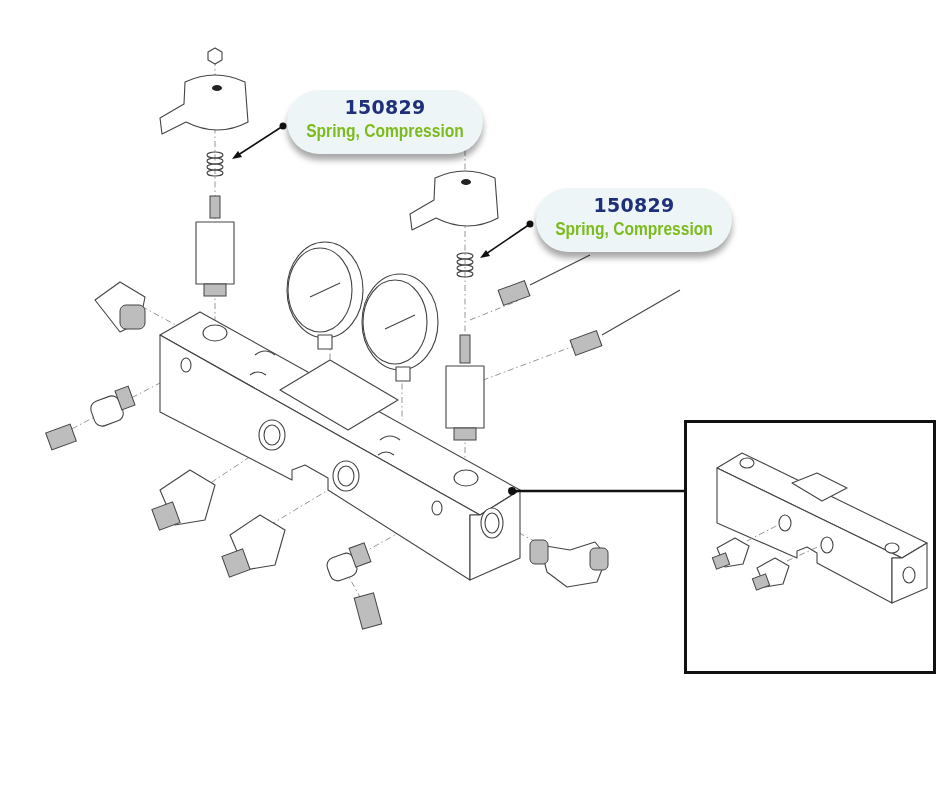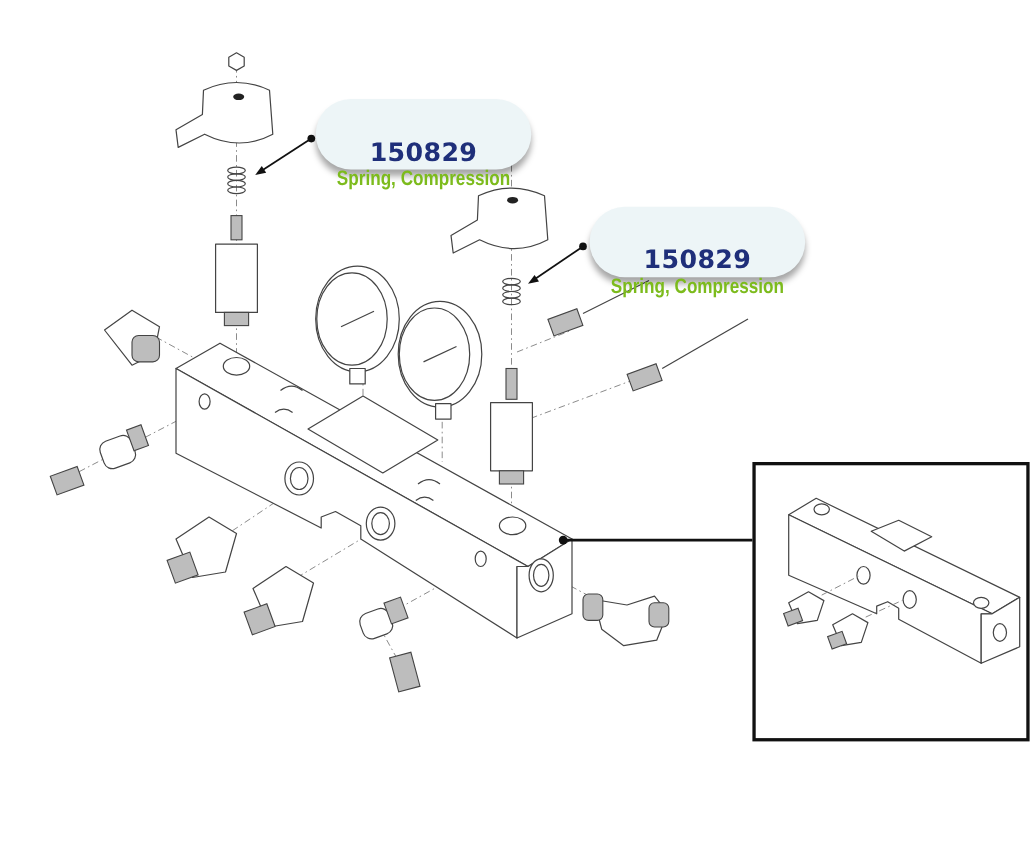--- a/index.html
+++ b/index.html
@@ -7,21 +7,21 @@
   #drawing { position:absolute; left:0; top:0; width:940px; height:788px; }
   .ln { fill:none; stroke:#444; stroke-width:1.1; stroke-linejoin:round; }
   .lnw { fill:#fff; stroke:#444; stroke-width:1.1; stroke-linejoin:round; }
   .thr { fill:#bdbdbd; stroke:#444; stroke-width:1; }
   .dash { fill:none; stroke:#8a8a8a; stroke-width:0.9; stroke-dasharray:6 3 1.5 3; }
   .callout {
     position:absolute; background:#edf5f7; border-radius:34px;
     box-shadow: 0 6px 6px rgba(0,0,0,0.35);
     text-align:center; width:196px; height:64px;
   }
-  .callout .pn { color:#1f2f7a; font-family:"DejaVu Sans", sans-serif; font-weight:bold; font-size:23px; letter-spacing:0.3px; line-height:22px; padding-top:6px;margin-top:32px; }
+  .callout .pn { color:#1f2f7a; font-family:"DejaVu Sans", sans-serif; font-weight:bold; font-size:19px; letter-spacing:0.3px; line-height:22px; padding-top:6px; }
   .callout .desc { color:#7cbb1c; font-family:"Liberation Sans Narrow","Liberation Sans", sans-serif; font-weight:bold; font-size:19px; line-height:26px; transform:scaleX(0.82); }
   #callout-1 { left:287px; top:90px; }
   #callout-2 { left:536px; top:188px; }
   #inset { position:absolute; left:684px; top:420px; width:252px; height:254px; border:3px solid #111; background:#fff; box-sizing:border-box; }
 </style>
 </head>
 <body>
 
 <svg id="drawing" viewBox="0 0 940 788" xmlns="http://www.w3.org/2000/svg">
 

